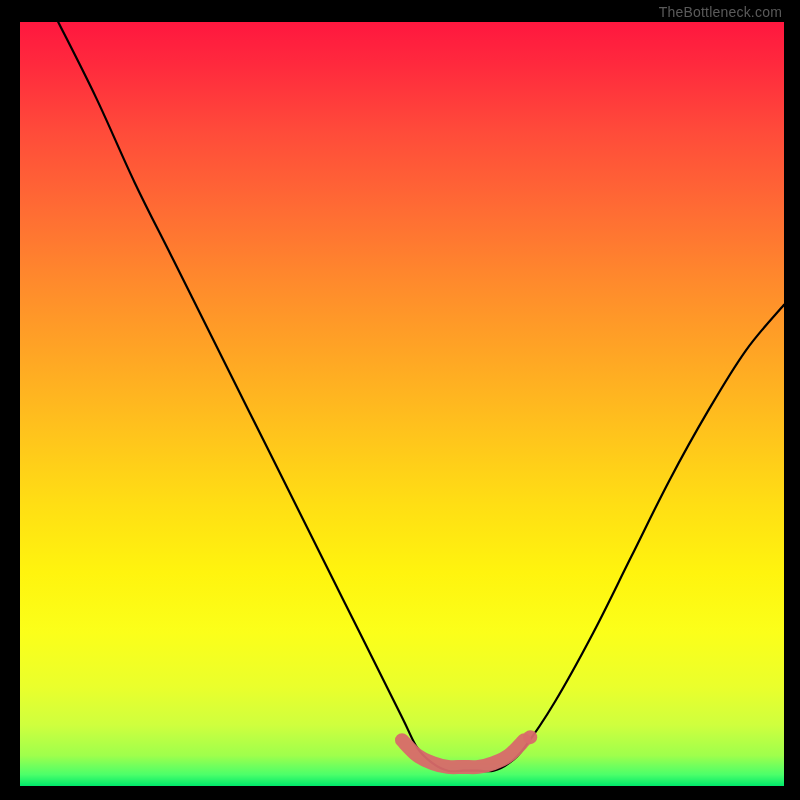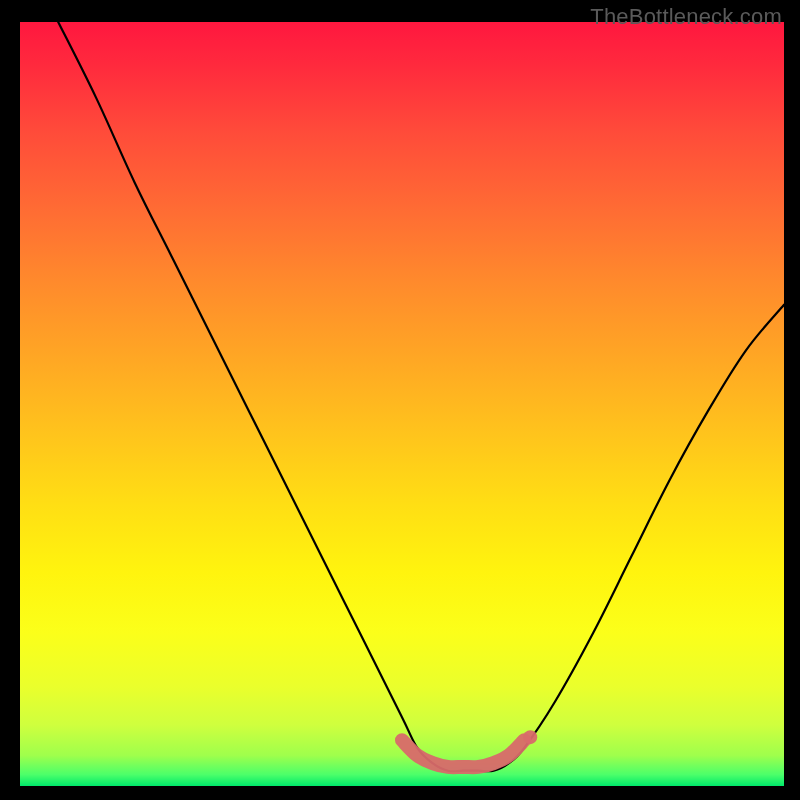--- a/index.html
+++ b/index.html
@@ -9,21 +9,21 @@
     background: #000;
     position: relative;
     font-family: Arial, Helvetica, sans-serif;
     overflow: hidden;
   }
   .watermark {
     position: absolute;
     top: 4px;
     right: 18px;
     color: #5a5a5a;
-    font-size: 22px;
+    font-size: 14px;
     font-weight: 400;
     letter-spacing: 0.2px;
     z-index: 5;
   }
   .chart-frame {
     position: absolute;
     left: 20px;
     top: 22px;
     width: 764px;
     height: 764px;

